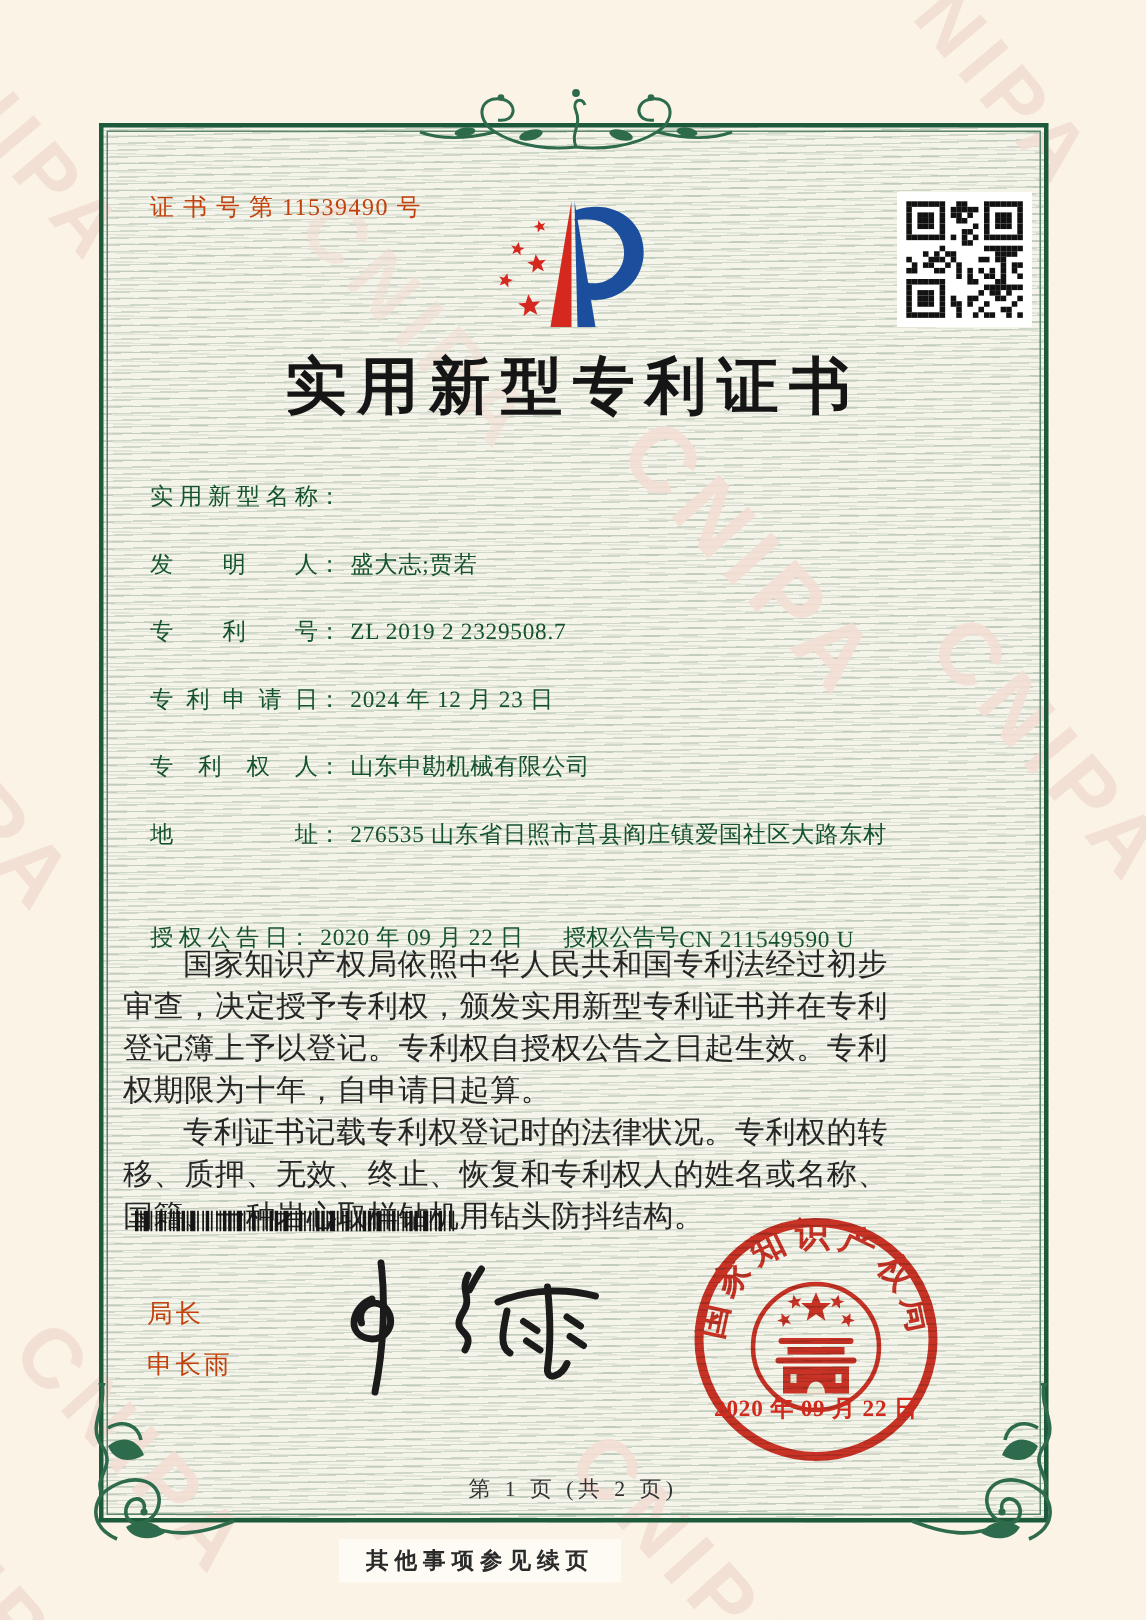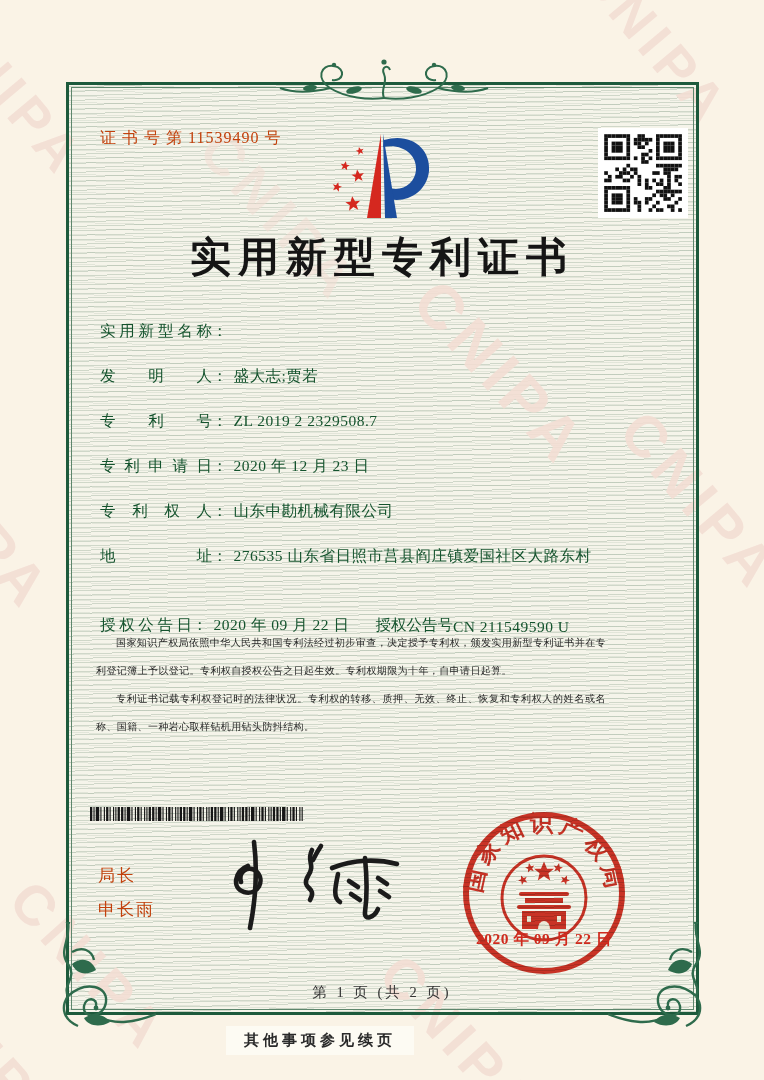--- a/index.html
+++ b/index.html
@@ -26,21 +26,21 @@
   .cert-no{left:100px;top:128px;font-size:16px;color:#c2410c;letter-spacing:1px;}
   .title{left:0;top:230px;width:764px;text-align:center;font-size:41px;font-weight:bold;color:#151515;letter-spacing:7px;}
 
   .fields{left:100px;top:321px;width:530px;font-size:15.5px;color:#14532d;}
   .f-row{display:flex;align-items:baseline;height:21px;margin-bottom:24px;white-space:nowrap;}
   .f-lbl{display:inline-block;width:96px;text-align:justify;text-align-last:justify;}
   .f-colon{margin-right:6px;}
   .f-val{letter-spacing:.5px;}
   .grant-pair2{margin-left:26px;display:inline-flex;align-items:flex-end;margin-top:24px;}
 
-  .paras{left:96px;top:629px;width:510px;font-size:10px;line-height:28px;color:#262626;text-align:justify;}
+  .paras{left:82px;top:629px;width:510px;font-size:20px;line-height:28px;color:#262626;text-align:justify;}
   .paras p{margin:0;text-indent:2em;letter-spacing:.4px;}
 
   .barcode{left:90px;top:807px;}
   .signer{left:98px;top:864px;font-size:17px;color:#c2410c;}
   .signer div{margin-bottom:11px;letter-spacing:2px;}
   .signature{left:220px;top:836px;}
 
   .seal{left:459px;top:808px;mix-blend-mode:multiply;opacity:.95;}
   .seal-date{left:452px;top:929px;width:184px;text-align:center;font-size:15.5px;color:#cf2a1d;
     letter-spacing:.5px;font-weight:bold;z-index:4;white-space:nowrap;}
@@ -361,21 +361,21 @@
       <span class="f-val">盛大志;贾若</span>
     </div>
     <div class="f-row">
       <span class="f-lbl" style="width:112px;">专利号</span>
         <span class="f-colon">：</span>
       <span class="f-val">ZL 2019 2 2329508.7</span>
     </div>
     <div class="f-row">
       <span class="f-lbl" style="width:112px;">专利申请日</span>
         <span class="f-colon">：</span>
-      <span class="f-val">2020 年 12 月 23 日</span>
+      <span class="f-val">2024 年 12 月 23 日</span>
     </div>
     <div class="f-row">
       <span class="f-lbl" style="width:112px;">专利权人</span>
         <span class="f-colon">：</span>
       <span class="f-val">山东中勘机械有限公司</span>
     </div>
     <div class="f-row">
       <span class="f-lbl" style="width:112px;">地址</span>
         <span class="f-colon">：</span>
       <span class="f-val">276535 山东省日照市莒县阎庄镇爱国社区大路东村</span>

